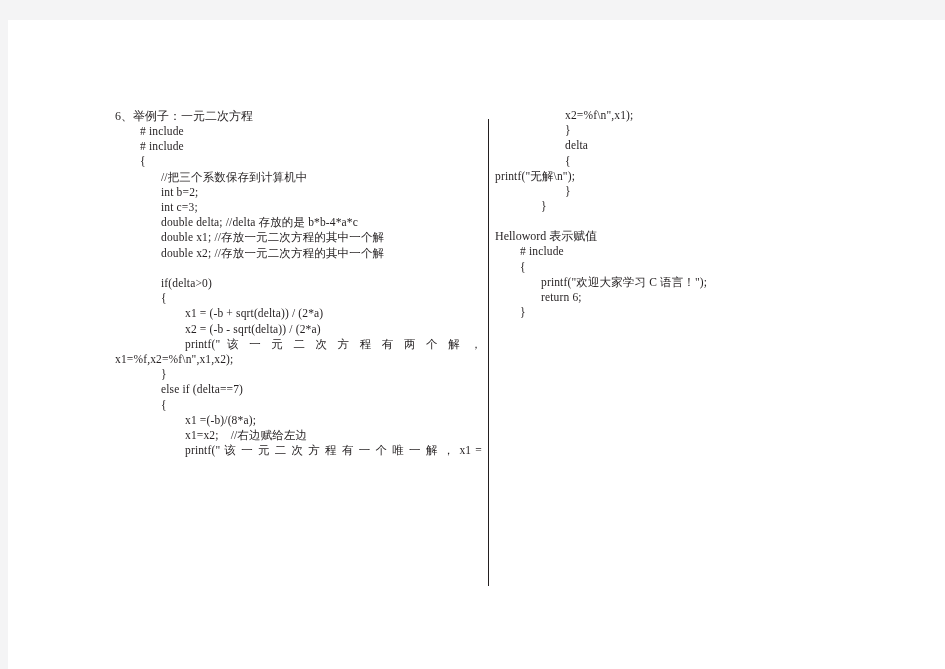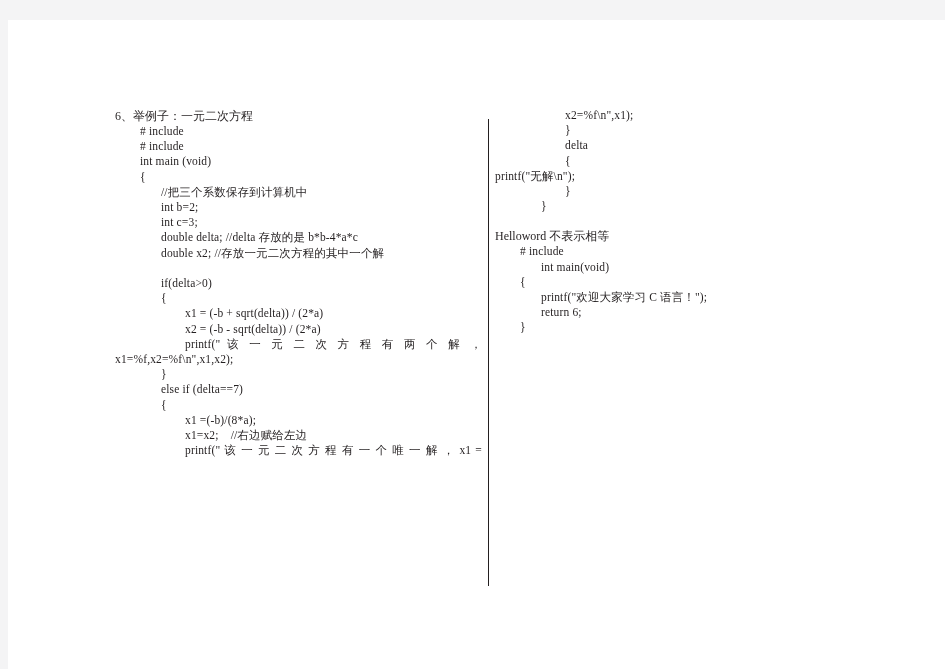--- a/index.html
+++ b/index.html
@@ -77,26 +77,26 @@
 
 <div id="page">
 
   <div class="divider"></div>
 
   <div class="col" id="col-left">
     <div class="heading">6、举例子：一元二次方程</div>
     <div id="left-lines">
         <div class="line i1"># include</div>
         <div class="line i1"># include</div>
-        <div class="line i1">int main (void)</div>
         <div class="line i1">{</div>
         <div class="line i2">//把三个系数保存到计算机中</div>
         <div class="line i2">int b=2;</div>
         <div class="line i2">int c=3;</div>
         <div class="line i2">double delta; //delta 存放的是 b*b-4*a*c</div>
+        <div class="line i2">double x1; //存放一元二次方程的其中一个解</div>
         <div class="line i2">double x2; //存放一元二次方程的其中一个解</div>
         <div class="line i2 blank">&nbsp;</div>
         <div class="line i2">if(delta&gt;0)</div>
         <div class="line i2">{</div>
         <div class="line i3">x1 = (-b + sqrt(delta)) / (2*a)</div>
         <div class="line i3">x2 = (-b - sqrt(delta)) / (2*a)</div>
         <div class="line i3" style="white-space: normal;"><span class="spread" style="width: 297px; text-align-last: justify; text-align: justify; white-space: normal;">printf(" 该 一 元 二 次 方 程 有 两 个 解 ，</span></div>
         <div class="line i0 wrap">x1=%f,x2=%f\n",x1,x2);</div>
         <div class="line i2">}</div>
         <div class="line i2">else if (delta==7)</div>
@@ -111,24 +111,23 @@
     <div id="right-lines-top">
         <div class="line i3">x2=%f\n",x1);</div>
         <div class="line i3">}</div>
         <div class="line i3">delta</div>
         <div class="line i3">{</div>
         <div class="line i4">printf("无解\n");</div>
         <div class="line i3">}</div>
         <div class="line i2">}</div>
       </div>
     <div class="gap-14"></div>
-    <div class="heading">Helloword 不表示相等</div>
+    <div class="heading">Helloword 表示赋值</div>
     <div id="right-lines-bottom">
         <div class="line i1"># include</div>
-        <div class="line i2">int main(void)</div>
         <div class="line i1">{</div>
         <div class="line i2">printf("欢迎大家学习 C 语言！");</div>
         <div class="line i2">return 6;</div>
         <div class="line i1">}</div>
       </div>
   </div>
 
 </div>
 
 </body></html>

